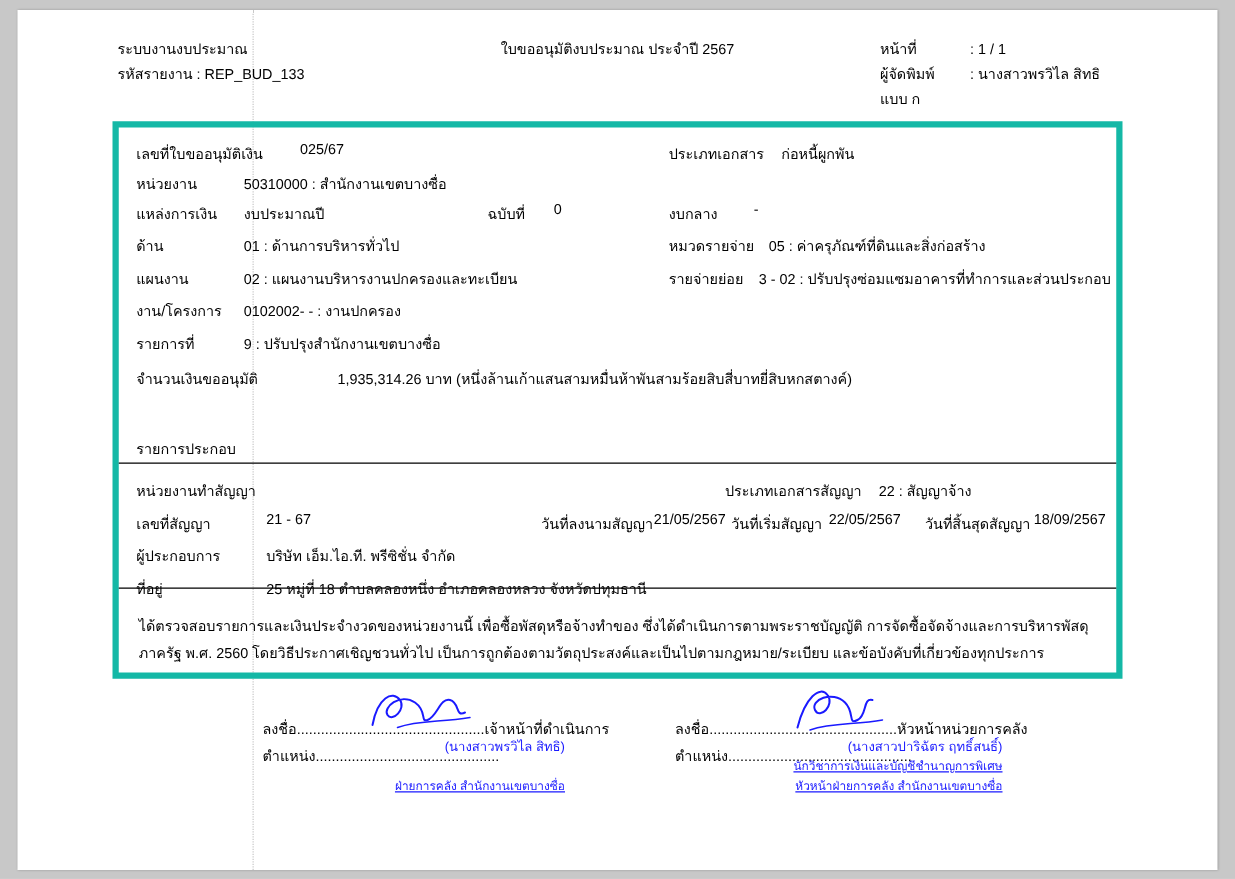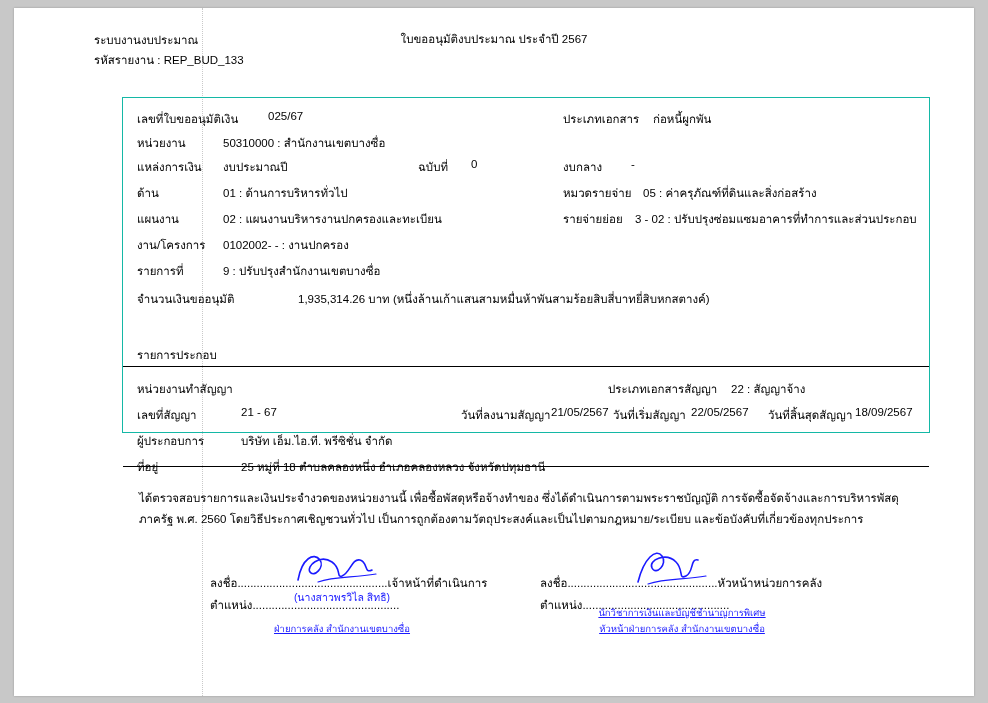--- a/index.html
+++ b/index.html
@@ -53,24 +53,23 @@
   .hdr-right .row { white-space: nowrap; }
   .hdr-right .lbl { display: inline-block; }
   .hdr-right .val { display: inline-block; }
 
   
   .box {
     position: absolute;
     left: 76px;
     top: 89px;
     width: 808px;
-    height: 336px;
-    border: 1px solid #14b8a6;
+    height: 446px;
+    border: 5px solid #14b8a6;
     box-sizing: border-box;
-    margin-left: 32px;
   }
   .divider {
     position: absolute;
     left: 0;
     width: 100%;
     border-top: 1px solid #000;
   }
   .d1 { top: 268px; }
   .d2 { top: 368px; }
 
@@ -90,21 +89,21 @@
   .blue-u {
     color: #1a1aff;
     font-size: 9.5px;
     text-decoration: underline;
   }
   .blue-n {
     color: #1a1aff;
     font-size: 9.5px;
     text-decoration: underline;
   }
-  .center { text-align: center; }
+  .center { text-align: right; }
   .scribble {
     position: absolute;
     pointer-events: none;
   }
   .fold {
     position: absolute;
     top: 0;
     left: 188px;
     width: 0;
     height: 688px;
@@ -118,20 +117,31 @@
   <div class="fold"></div>
   <div class="doc">
 
     <div class="hdr-left">
       <div>ระบบงานงบประมาณ</div>
       <div>รหัสรายงาน : REP_BUD_133</div>
     </div>
 
     <div class="hdr-center">ใบขออนุมัติงบประมาณ ประจำปี 2567</div>
 
+    <div class="hdr-right">
+      <div class="row">
+        <span class="lbl" style="width:72px">หน้าที่</span><span class="val">: 1 / 1</span>
+      </div>
+      <div class="row">
+        <span class="lbl" style="width:72px">ผู้จัดพิมพ์</span><span class="val">: นางสาวพรวิไล สิทธิ</span>
+      </div>
+      <div class="row">
+        <span class="lbl">แบบ ก</span>
+      </div>
+    </div>
 
     <div class="box">
       <div class="divider d1"></div>
       <div class="divider d2"></div>
 
       <div class="fld cL" style="top:12px">เลขที่ใบขออนุมัติเงิน</div>
       <div class="fld" style="left:145px;top:12px">025/67</div>
       <div class="fld cR" style="top:12px">ประเภทเอกสาร</div>
       <div class="fld" style="left:530px;top:12px">ก่อหนี้ผูกพัน</div>
 
@@ -206,20 +216,21 @@
       </svg>
     </div>
 
     <div class="sig-block" style="left:526px;top:566px;width:340px">
       <div class="sig-line">
         <span>ลงชื่อ</span><span class="dots">...............................................</span><span>หัวหน้าหน่วยการคลัง</span>
       </div>
       <div class="sig-line" style="margin-top:4px">
         <span>ตำแหน่ง</span><span class="dots">..............................................</span>
       </div>
+      <div class="blue center" style="position:absolute;left:22px;top:15px;width:240px">(นางสาวปาริฉัตร  ฤทธิ์สนธิ์)</div>
       <div class="blue-u center" style="position:absolute;left:22px;top:31px;width:240px">นักวิชาการเงินและบัญชีชำนาญการพิเศษ</div>
       <div class="blue-n center" style="position:absolute;left:22px;top:47px;width:240px">หัวหน้าฝ่ายการคลัง สำนักงานเขตบางซื่อ</div>
       <svg class="scribble" style="left:78px;top:-28px" width="110" height="42" viewBox="0 0 110 42">
         <path d="M20 36 C26 12, 38 2, 44 10 C50 18, 38 30, 34 22 C30 14, 48 6, 58 16 C66 24, 60 34, 68 30 C76 26, 72 12, 80 14" fill="none" stroke="#1a1aff" stroke-width="1.6" stroke-linecap="round"></path>
         <path d="M30 38 C48 32, 66 34, 88 30" fill="none" stroke="#1a1aff" stroke-width="1.2" stroke-linecap="round"></path>
       </svg>
     </div>
 
   </div>
 </div>

